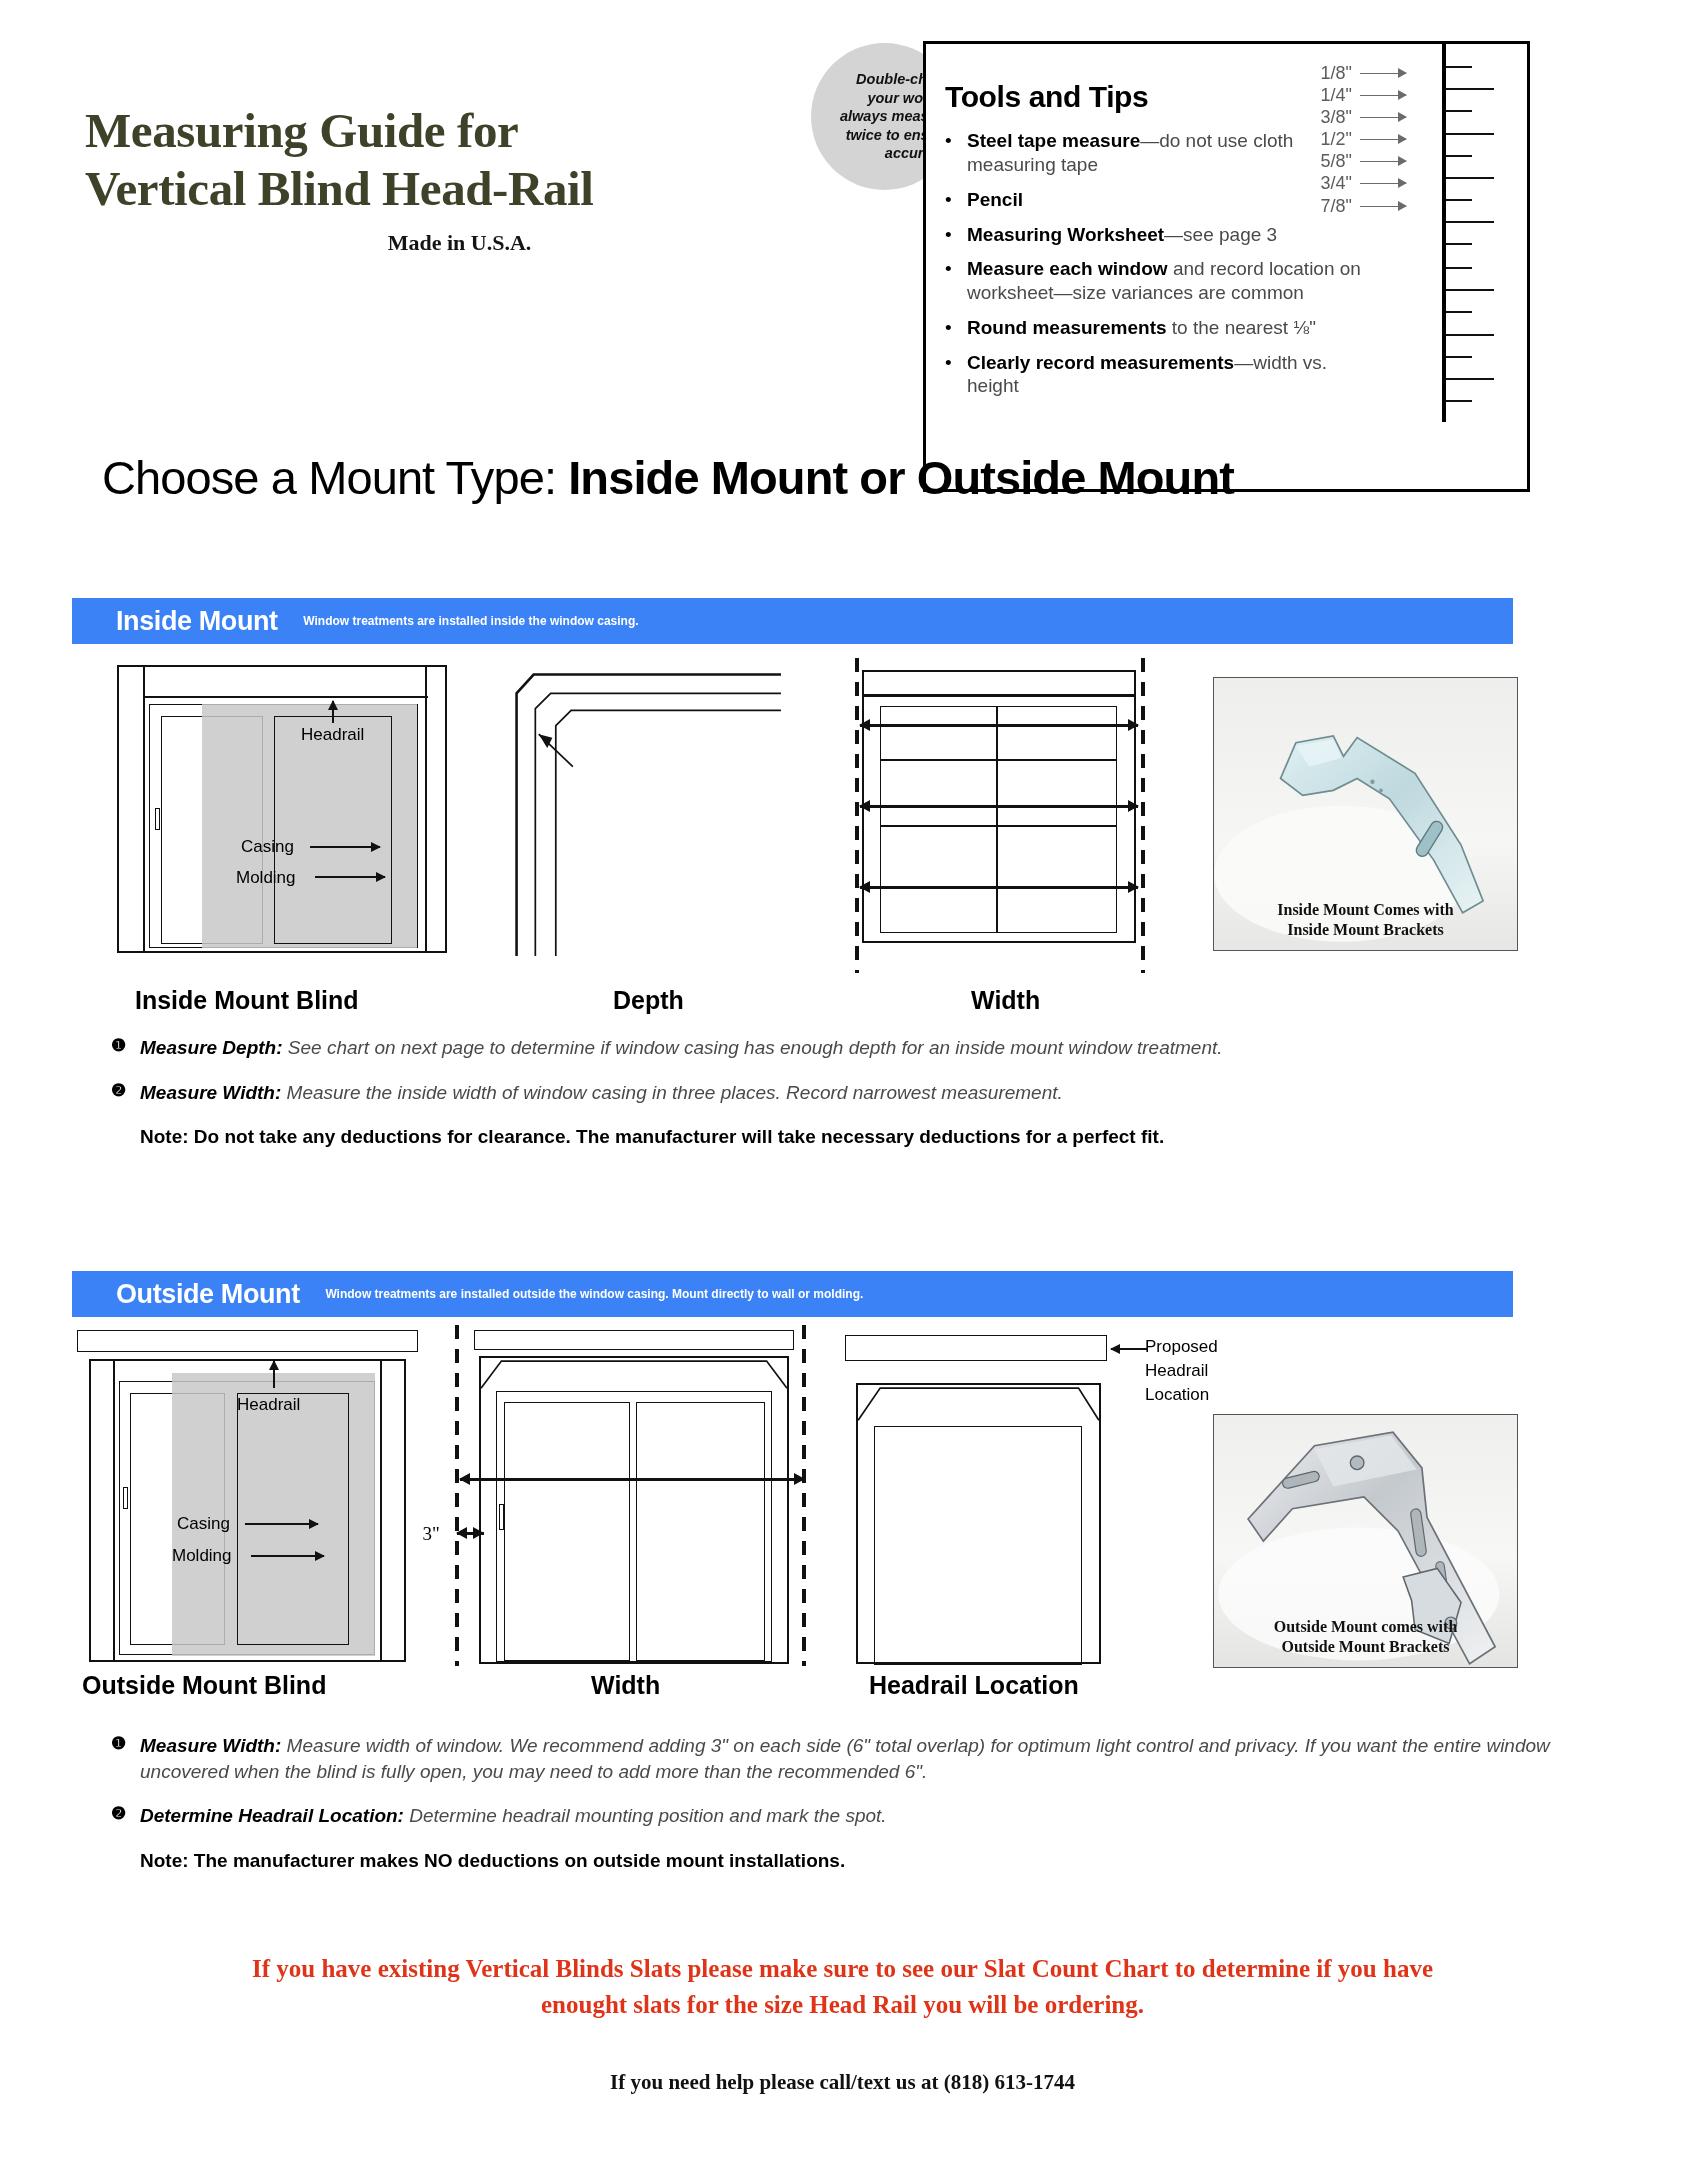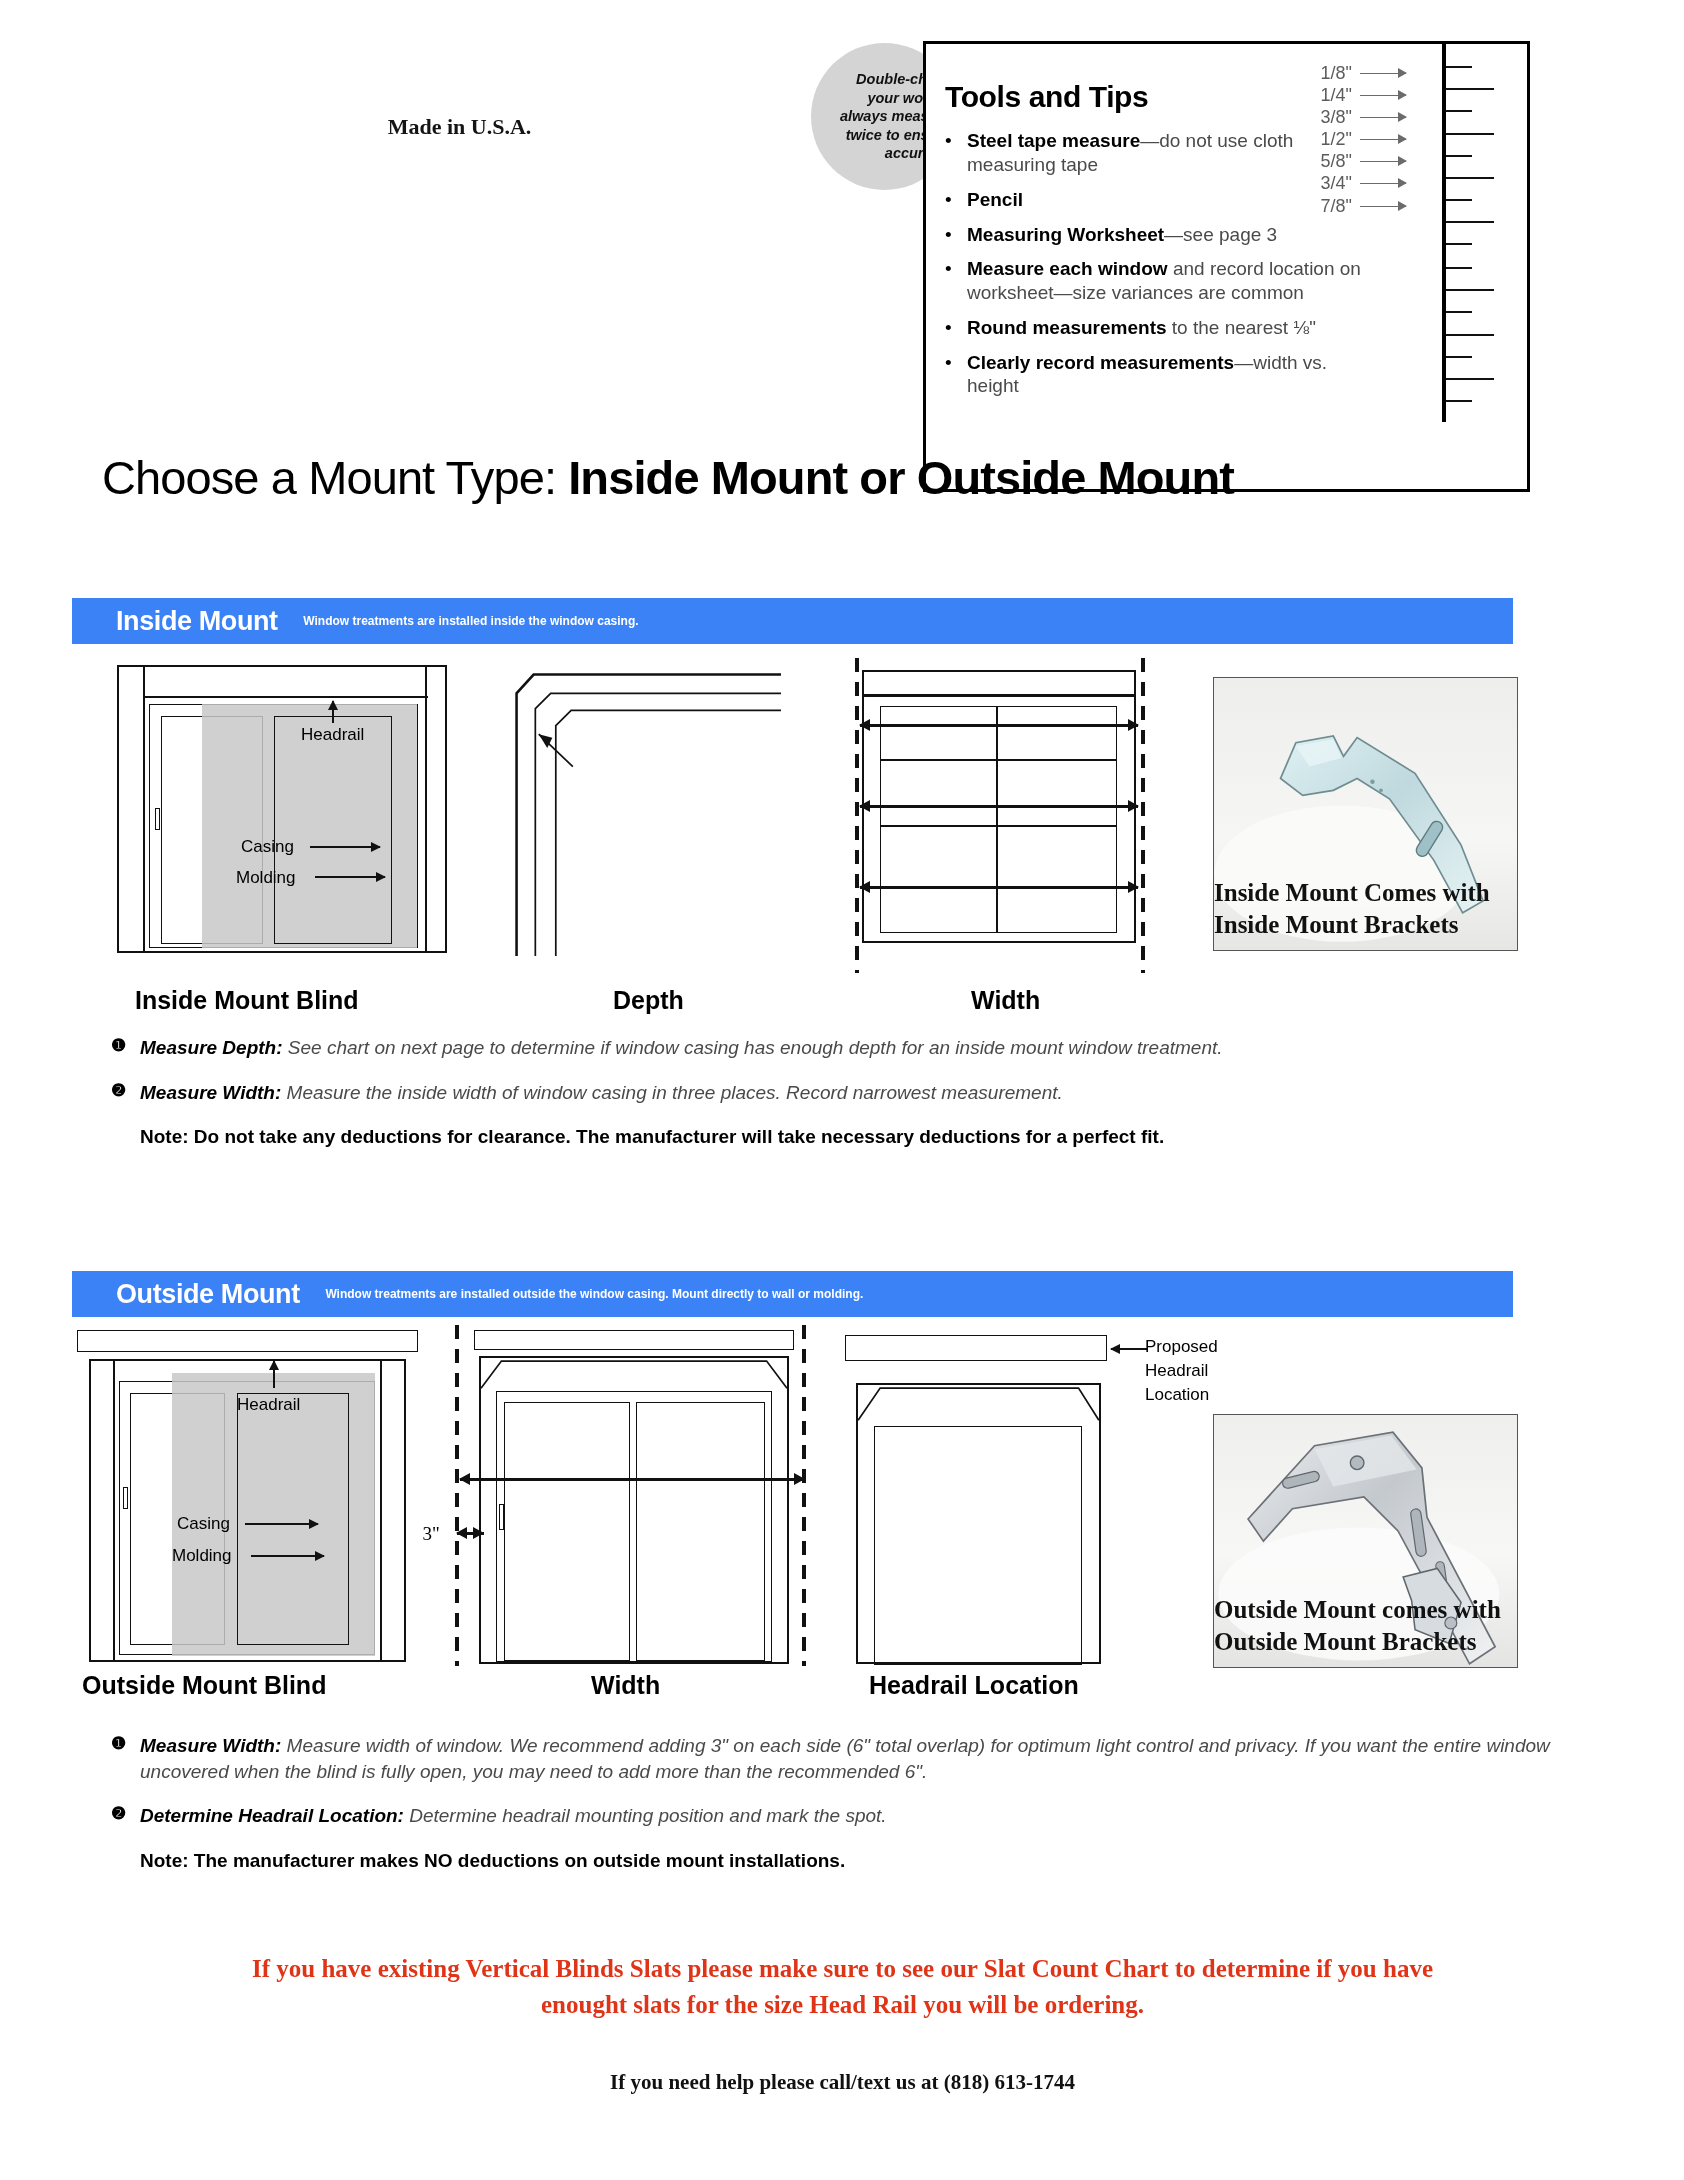--- a/index.html
+++ b/index.html
@@ -187,22 +187,23 @@
   }
 
   
   .photo {
     position: absolute; border: 1.7px solid #555;
     background: linear-gradient(160deg, #ededea 0%, #e2e2df 45%, #f2f2f0 100%);
     overflow: hidden;
   }
   .photo-caption {
     position: absolute; left: 0; right: 0; bottom: 10.2px;
+    text-align: center;
     font-family: "Liberation Serif", serif;
-    font-weight: bold; font-size: 25px; line-height: 1.25; color: #111;
+    font-weight: bold; font-size: 16px; line-height: 1.25; color: #111;
     z-index: 4;
   }
 
   
   .instr { position: absolute; width: 1448px; }
   .instr-row { display: flex; margin-bottom: 19px; font-size: 19px; line-height: 1.35; }
   .instr-num {
     flex: 0 0 29px; font-size: 17px; font-weight: bold;
   }
   .instr-body { flex: 1; color: #4a4a4a; font-style: italic; }
@@ -227,20 +228,24 @@
     font-weight: bold; font-size: 21px;
     color: #111;
   }
 </style>
 </head>
 <body>
 
 <div class="page">
 
   <div class="title-block">
+    <div class="main-title">
+      <div>Measuring Guide for</div>
+      <div>Vertical Blind Head-Rail</div>
+    </div>
     <div class="made-in">Made in U.S.A.</div>
   </div>
 
   <div class="tip-circle">
     <div class="tip-circle-text">Double-check your work—always measure twice to ensure accuracy.</div>
   </div>
 
   <div class="tools-box">
     <div class="tools-inner">
       <div class="tools-title">Tools and Tips</div>

